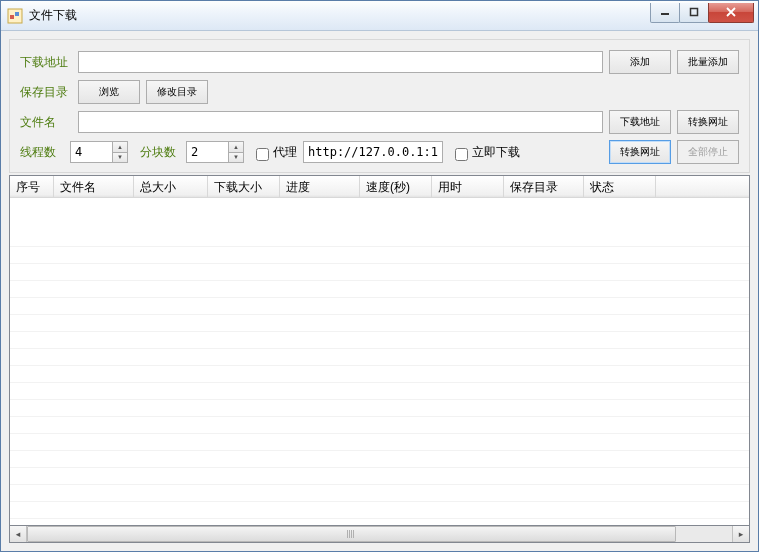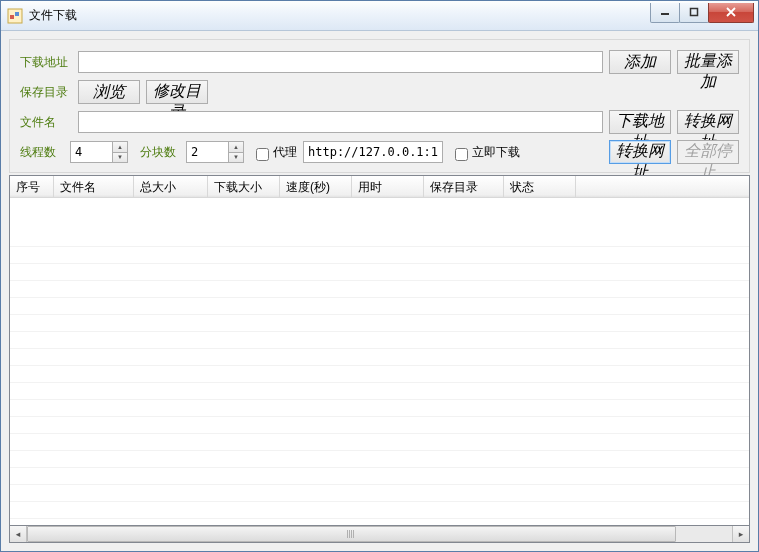--- a/index.html
+++ b/index.html
@@ -95,25 +95,24 @@
     padding: 2px 4px;
     font-family: "SimSun", monospace;
     font-size: 12px;
     outline: none;
   }
   .btn {
     width: 62px;
     height: 24px;
     border: 1px solid #adadad;
     background: linear-gradient(to bottom,#f6f6f6,#e6e6e6);
-    font-size: 16px;
+    font-size: 10px;
     cursor: pointer;
     padding: 0;
     font-family: inherit;
-    font-style: italic;
   }
   .btn.primary {
     border-color: #569de5;
     box-shadow: inset 0 0 0 1px #c2ddf8;
   }
   .btn.disabled {
     color: #a0a0a0;
     cursor: default;
     background: #f0f0f0;
   }
@@ -324,20 +323,21 @@
         <button class="btn disabled">全部停止</button>
       </div>
     </div>
 
     <div class="listview">
       <div class="lv-header">
         <div class="lv-col" style="width:44px">序号</div>
         <div class="lv-col" style="width:80px">文件名</div>
         <div class="lv-col" style="width:74px">总大小</div>
         <div class="lv-col" style="width:72px">下载大小</div>
+        <div class="lv-col" style="width:80px">进度</div>
         <div class="lv-col" style="width:72px">速度(秒)</div>
         <div class="lv-col" style="width:72px">用时</div>
         <div class="lv-col" style="width:80px">保存目录</div>
         <div class="lv-col" style="width:72px">状态</div>
       </div>
       <div class="lv-body">
         <div class="lv-rows" id="lv-rows">
             <div class="lv-rowline"></div>
             <div class="lv-rowline"></div>
             <div class="lv-rowline"></div>

